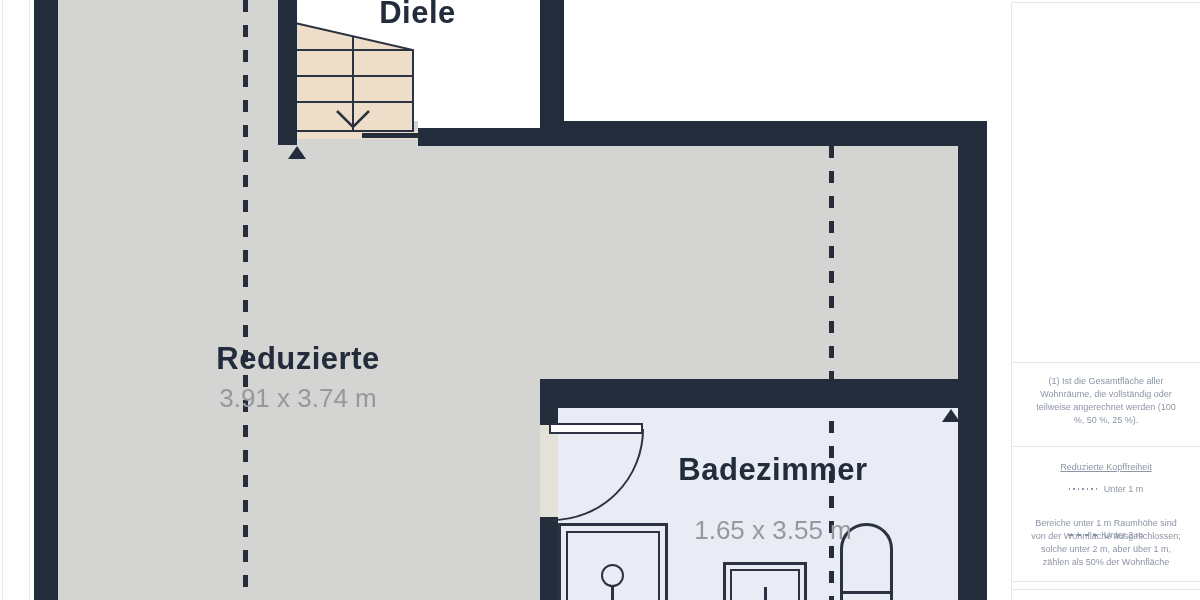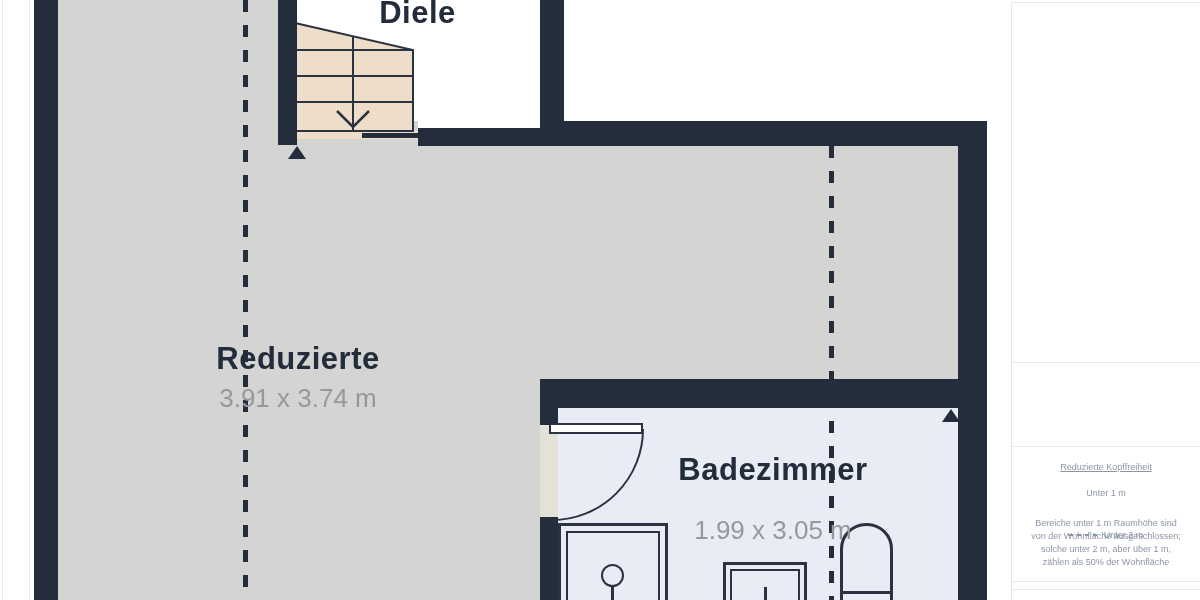--- a/index.html
+++ b/index.html
@@ -76,21 +76,21 @@
     border-left:1px solid var(--c-sidebar-border,#e7e7ea);
     border-top:1px solid var(--c-sidebar-border,#e7e7ea);}
   .sb-divider{position:absolute;left:0;width:189px;height:1px;background:var(--c-sidebar-border,#e7e7ea);}
   #sb-div1{top:359px;} #sb-div2{top:443px;} #sb-div3{top:578px;} #sb-div4{top:586px;}
   .sb-text{position:absolute;left:19px;width:150px;text-align:center;font-size:9px;
     line-height:13px;color:var(--c-sidebar-text,#8d95a4);}
   #sb-note1{top:372px;}
   #sb-title{top:458px;width:150px;text-decoration:underline;}
   .legend-row{position:absolute;left:19px;width:150px;height:14px;display:flex;
     align-items:center;justify-content:center;gap:7px;}
-  #legend-1{top:479px;flex-direction:column;} #legend-2{top:525px;}
+  #legend-1{top:479px;} #legend-2{top:525px;}
   .legend-label{font-size:9px;color:var(--c-sidebar-text,#8d95a4);line-height:14px;}
   .legend-line{width:28px;height:2px;}
   .line-dotted{background:repeating-linear-gradient(90deg,var(--c-sidebar-text,#8d95a4) 0 1.5px,transparent 1.5px 4.5px);}
   .line-dashed{background:repeating-linear-gradient(90deg,var(--c-sidebar-text,#8d95a4) 0 4px,transparent 4px 8px);}
   #sb-note2{top:514px;}
 </style>
 </head>
 <body>
 
 <div id="stage">
@@ -145,29 +145,30 @@
     <div class="fix" id="toilet"></div>
     <div class="abs" id="toilet-line"></div>
 
     <div class="tri-up" id="tri-stairs"></div>
     <div class="tri-up" id="tri-bath"></div>
 
     <div class="room-label" id="lbl-diele">Diele</div>
     <div class="room-label" id="lbl-dach">Reduzierte</div>
     <div class="room-dims" id="dims-dach">3.91 x 3.74 m</div>
     <div class="room-label" id="lbl-bad">Badezimmer</div>
-    <div class="room-dims" id="dims-bad">1.99 x 3.05 m</div>
+    <div class="room-dims" id="dims-bad">1.65 x 3.55 m</div>
   </div>
 
   <div class="abs" id="sidebar">
     <div class="sb-divider" id="sb-div1"></div>
     <div class="sb-divider" id="sb-div2"></div>
     <div class="sb-divider" id="sb-div3"></div>
     <div class="sb-divider" id="sb-div4"></div>
 
+    <div class="sb-text" id="sb-note1">(1) Ist die Gesamtfläche aller Wohnräume, die vollständig oder teilweise angerechnet werden (100 %, 50 %, 25 %).</div>
 
     <div class="sb-text" id="sb-title">Reduzierte Kopffreiheit</div>
 
     <div class="legend-row" id="legend-1">
       <span class="legend-line line-dotted"></span>
       <span class="legend-label">Unter 1 m</span>
     </div>
     <div class="legend-row" id="legend-2">
       <span class="legend-line line-dashed"></span>
       <span class="legend-label">Unter 2 m</span>

